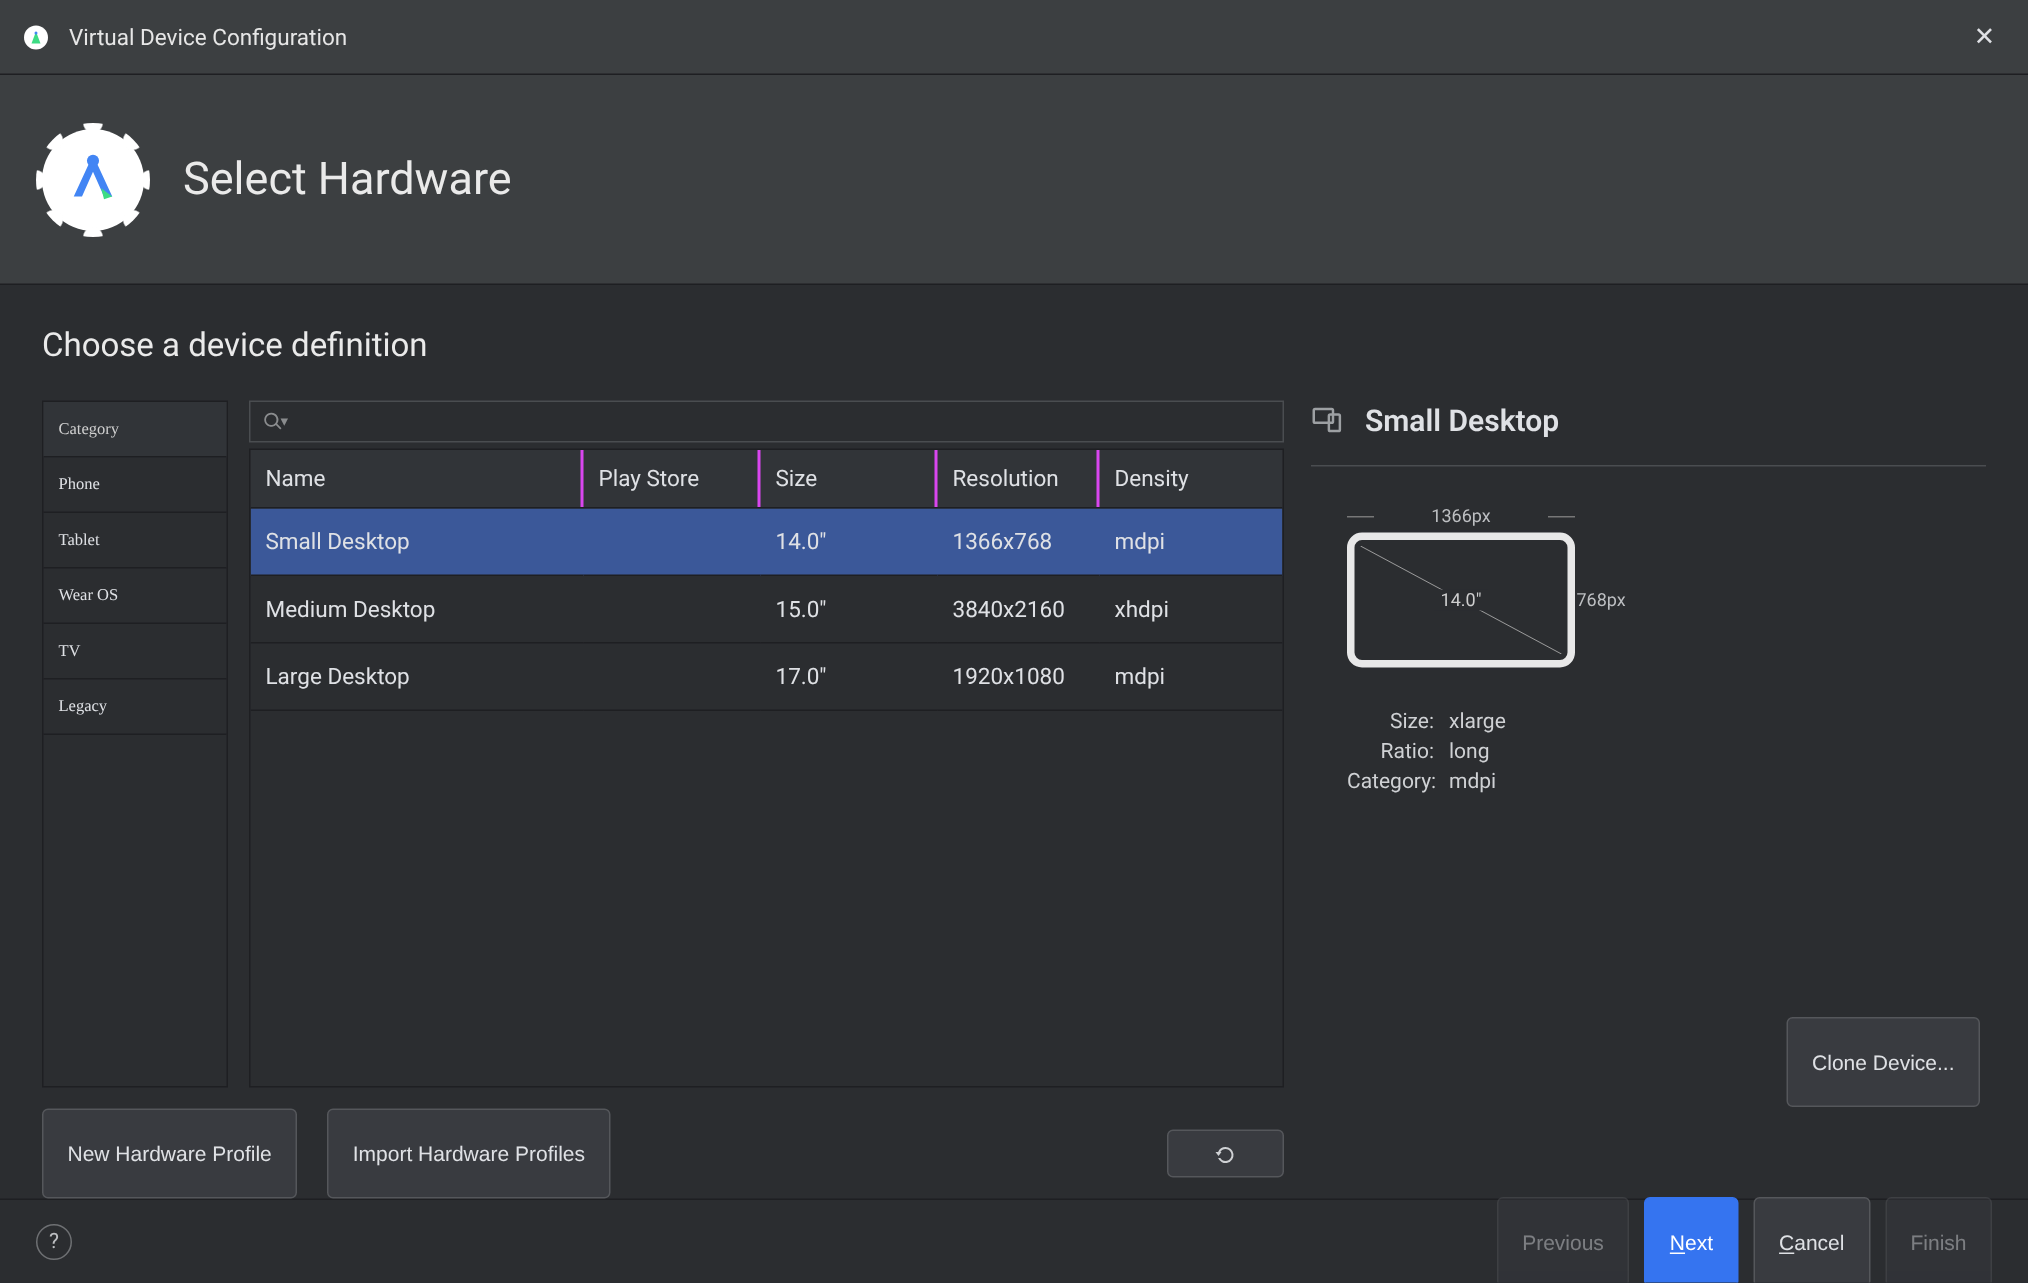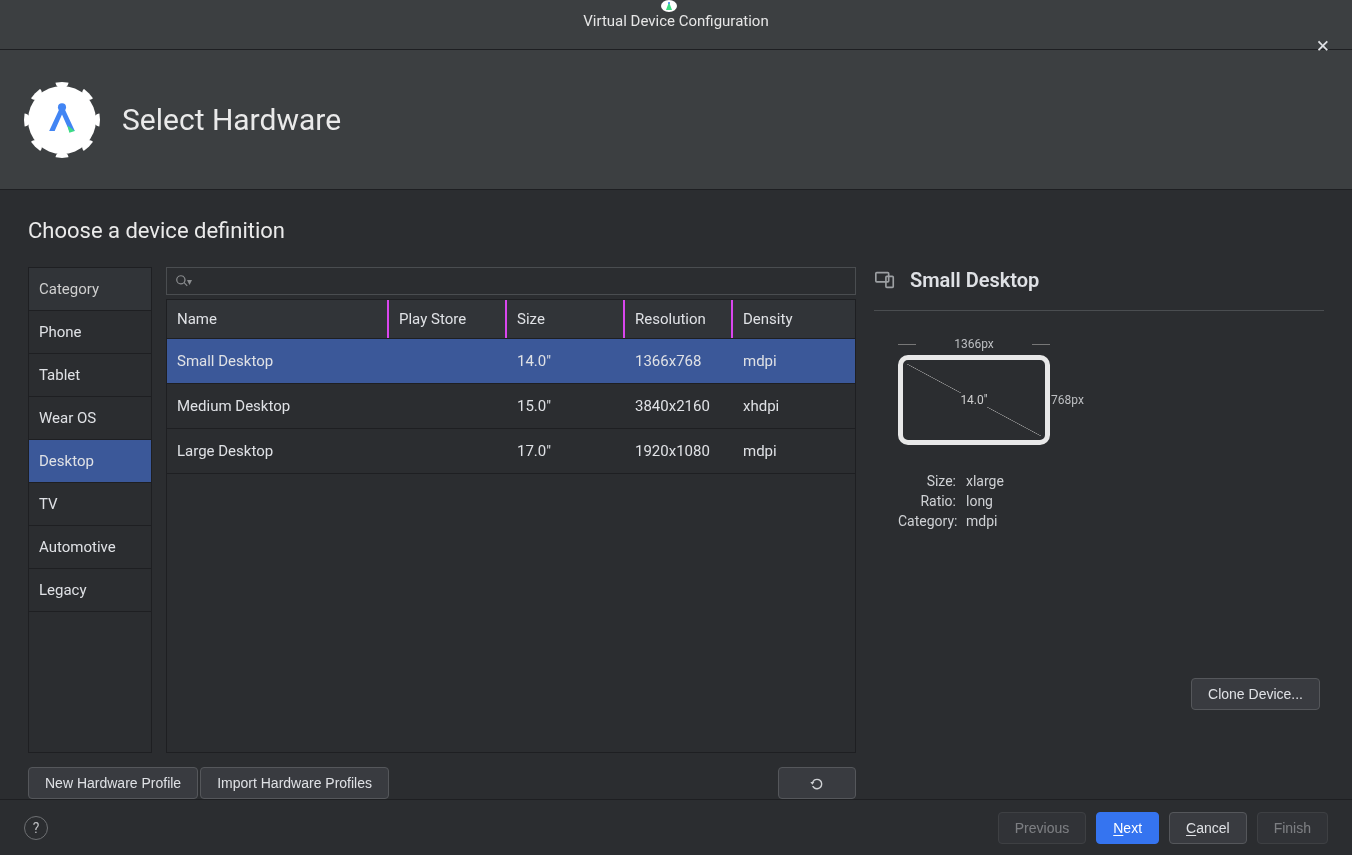--- a/index.html
+++ b/index.html
@@ -12,21 +12,20 @@
     overflow: hidden;
     font-size: 13px;
   }
   .titlebar {
     height: 50px;
     background: #3c3f41;
     display: flex;
     align-items: center;
     padding: 0 16px;
     border-bottom: 1px solid #1e1f22;
-    flex-direction: column;
   }
   .app-icon-badge {
     width: 16px; height: 16px;
     background: #fff;
     border-radius: 50%;
     display: flex; align-items: center; justify-content: center;
     margin-right: 14px;
   }
   .app-icon-badge svg { width: 12px; height: 12px; }
   .titlebar-title { font-size: 15px; color: #e6e6e6; }
@@ -80,22 +79,23 @@
   .picker-row { display: flex; gap: 14px; flex: 1; min-height: 0; }
   
   .cat-list {
     width: 124px;
     border: 1px solid #1e1f22;
     display: flex; flex-direction: column;
     background: #2b2d30;
   }
   .cat-head, .cat-item {
     padding: 12px 10px;
-    font-size: 15px;
-    border-bottom: 1px solid #1e1f22;
+    font-size: 11px;
+    border-bottom: 1px solid #1e1f22;
+    font-family: Liberation Serif, serif;
   }
   .cat-head { background: #313438; color: #cfcfcf; }
   .cat-item { cursor: pointer; }
   .cat-item.selected { background: #3b5899; }
   
   .table-wrap { flex: 1; display: flex; flex-direction: column; min-width: 0; }
   .searchbar {
     border: 1px solid #4a4d50;
     background: #2b2d30;
     height: 28px;
@@ -132,29 +132,29 @@
   .dev-body { flex:1; overflow:auto; }
   .dev-row > div {
     padding: 13px 10px;
     font-size: 15px;
     border-bottom: 1px solid #1e1f22;
   }
   .dev-row.selected { background: #3b5899; }
   .dev-row { cursor: pointer; }
   .under-table {
     display: flex;
-    gap: 2px;
+    gap: 20px;
     margin-top: 14px;
     align-items: center;
   }
   .btn {
     background: #393b40;
     border: 1px solid #55575b;
     color: #dfe1e5;
-    padding: 7px 16px;
+    padding: 21px 16px;
     border-radius: 4px;
     font-size: 14px;
     cursor: pointer;
   }
   .btn.icon-btn { padding: 6px 30px; }
   .btn:disabled, .btn.disabled {
     opacity: 0.45;
     cursor: default;
   }
   .btn.primary {
@@ -259,23 +259,21 @@
   <div class="left-area">
     <div class="section-title">Choose a device definition</div>
 
     <div class="picker-row">
 
       <div class="cat-list">
         <div class="cat-head">Category</div>
         <div class="cat-item">Phone</div>
         <div class="cat-item">Tablet</div>
         <div class="cat-item">Wear OS</div>
-        <div class="cat-item selected">Desktop</div>
         <div class="cat-item">TV</div>
-        <div class="cat-item">Automotive</div>
         <div class="cat-item">Legacy</div>
       </div>
 
       <div class="table-wrap">
         <div class="searchbar">
           <svg viewBox="0 0 24 24">
               <path d="M10 2a8 8 0 105.3 14l5 5 1.4-1.4-5-5A8 8 0 0010 2zm0 2a6 6 0 110 12 6 6 0 010-12z"></path>
             </svg>
           <span style="color:#8a8c8e;font-size:10px;margin-left:-2px">▾</span>
           <input placeholder="" style="">

